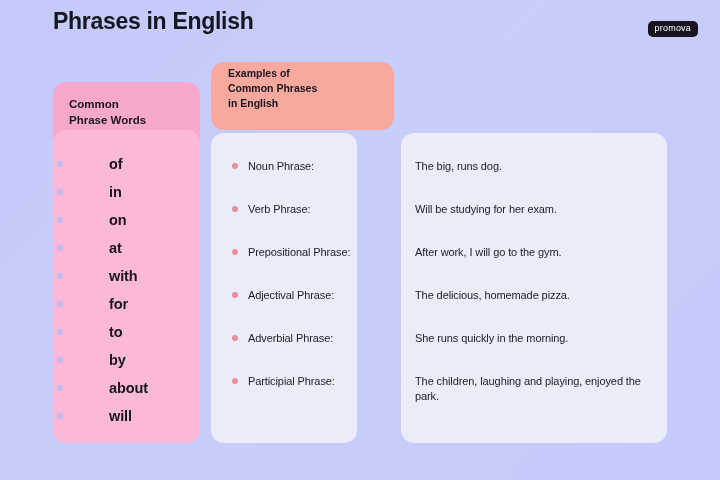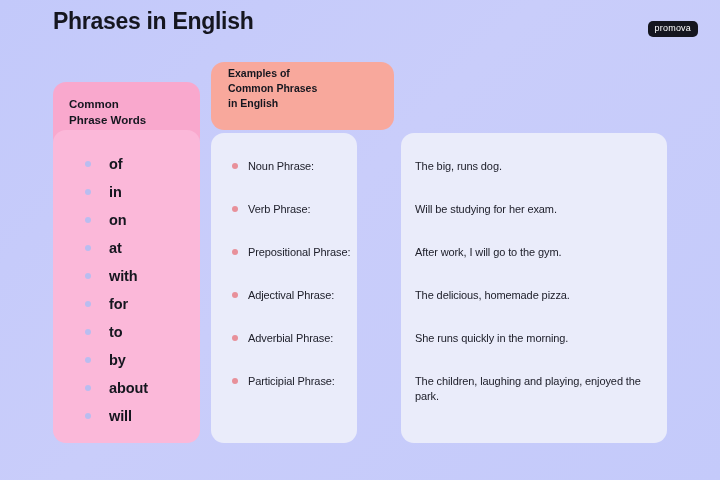--- a/index.html
+++ b/index.html
@@ -77,21 +77,22 @@
     height: 313px;
     background: #fbb8d9;
     border-radius: 13px;
     box-sizing: border-box;
     padding: 20px 0 0 0;
   }
   .word-item {
     display: flex;
     align-items: center;
     height: 28px;
-    padding-left: 32px;
+    padding-left: 4px;
+    gap: 28px;
   }
   .word-dot {
     width: 6px;
     height: 6px;
     border-radius: 50%;
     background: #b9bdf0;
     flex: 0 0 auto;
     margin-right: 18px;
   }
   .word-label {

